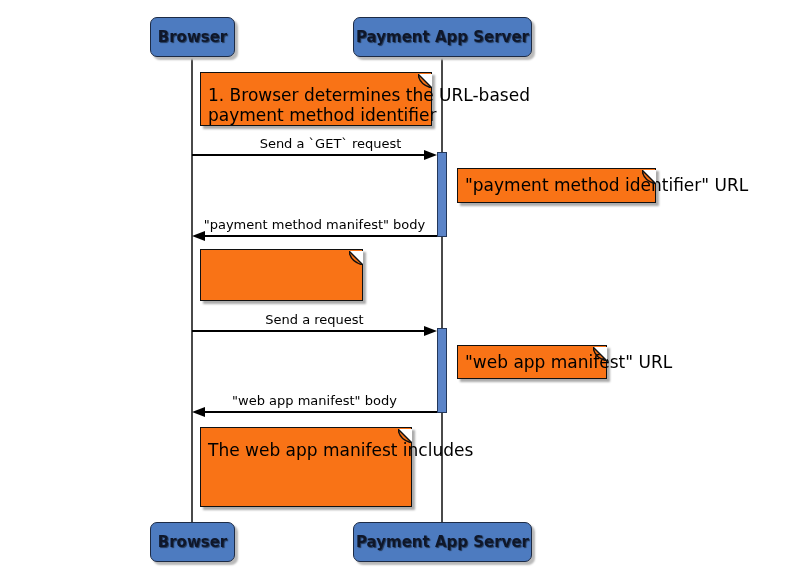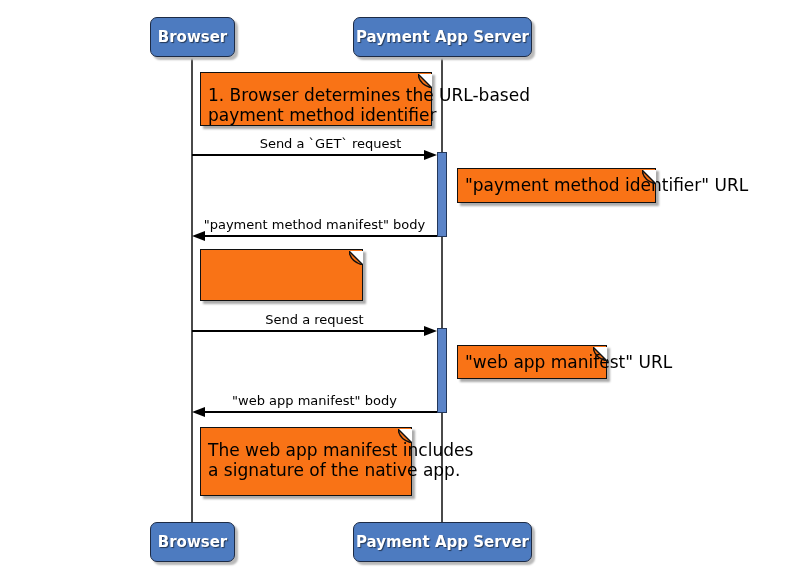--- a/index.html
+++ b/index.html
@@ -12,21 +12,21 @@
   }
   .participant{
     position:absolute;height:40px;box-sizing:border-box;
     background:var(--participant-fill,#4d7bc0);
     border:1.5px solid var(--participant-border,#1d2b45);
     border-radius:7px;
     box-shadow:3px 3px 2px #b9b9b9;
     display:flex;align-items:center;justify-content:center;
   }
   .participant .plabel{
-    color:#ffffff;font-weight:bold;font-size:15px;white-space:nowrap;
+    color:#0f172a;font-weight:bold;font-size:15px;white-space:nowrap;
     text-shadow:1px 1px 1px rgba(0,0,0,0.55);
   }
   .activation{
     position:absolute;width:10px;box-sizing:border-box;
     background:var(--activation-fill,#5b84c8);
     border:1.3px solid var(--activation-border,#23375a);
   }
   .note{
     position:absolute;box-sizing:border-box;background:#f97316;
     border:1.4px solid #101010;
@@ -119,23 +119,22 @@
         <path d="M0,0 L14,14" stroke="#101010" stroke-width="1.4" fill="none"></path>
         <path d="M0,0 Q1.5,11 14,14" stroke="#101010" stroke-width="1.4" fill="none"></path>
       </svg>
     </span>
   </div>
 
   <div class="msg-label" style="left:192px;top:393px;width:245px;">"web app manifest" body</div>
   <div class="msg-line" style="left:205px;top:411px;width:232px;"></div>
   <div class="head-left" style="left:192px;top:407px;"></div>
 
-  <div class="note" style="left:200px;top:427px;width:212px;height:69px;">
+  <div class="note" style="left:200px;top:427px;width:212px;height:80px;">
     <span class="nline">The web app manifest includes</span>
-    <span class="nline">a signature of the native app.</span>
     <span class="fold">
       <svg width="14" height="14" viewBox="0 0 14 14">
         <polygon points="0,0 14,0 14,14" fill="#ffffff"></polygon>
         <path d="M0,0 L14,14" stroke="#101010" stroke-width="1.4" fill="none"></path>
         <path d="M0,0 Q1.5,11 14,14" stroke="#101010" stroke-width="1.4" fill="none"></path>
       </svg>
     </span>
   </div>
 
   <div class="participant" style="left:150px;top:522px;width:85px;">

